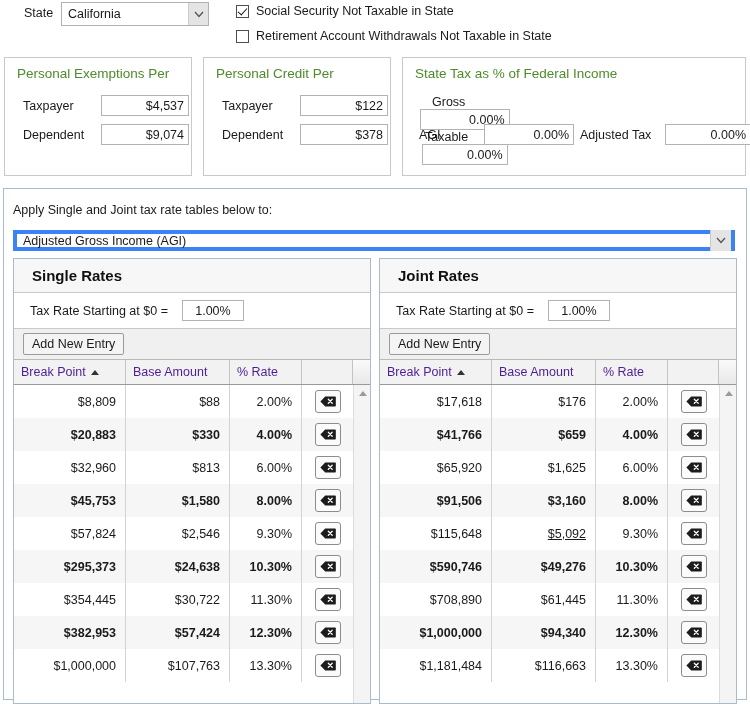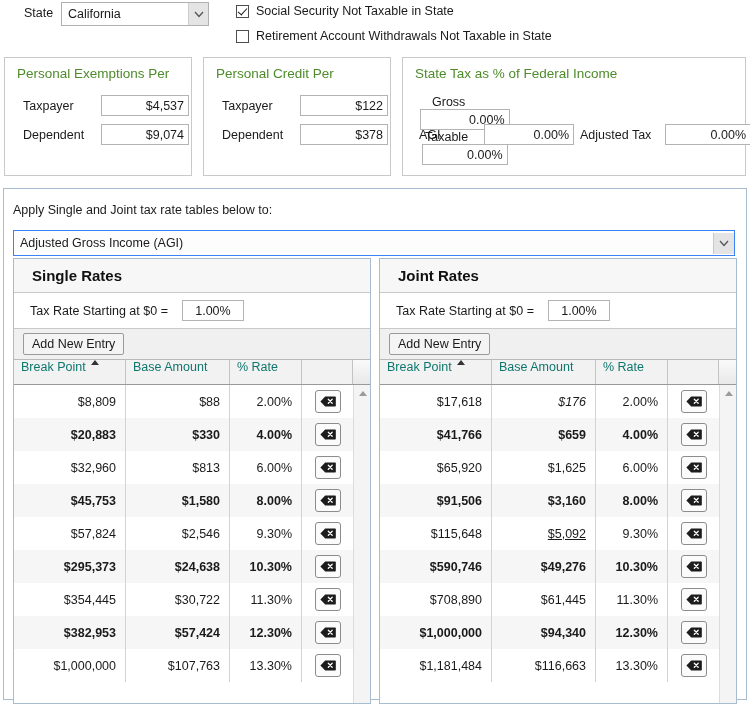--- a/index.html
+++ b/index.html
@@ -78,22 +78,22 @@
     position: absolute;
     left: 3px; top: 188px;
     width: 744px; height: 512px;
     border: 1px solid #a8bcd0;
     background: #ffffff;
     box-sizing: border-box;
   }
   .apply-label { position: absolute; left: 13px; top: 203px; font-size: 12.5px; }
   .agi-select {
     position: absolute; left: 13px; top: 230px;
-    width: 722px; height: 26px;
-    border: 1px solid #3b82f6; background: #fdfdfd;
+    width: 722px; height: 21px;
+    border: 4px solid #3b82f6; background: #fdfdfd;
     box-sizing: border-box; display: flex; align-items: center;
   }
   .agi-select .val { padding-left: 6px; font-size: 12.5px; flex: 1; }
   .agi-select .arrowbtn {
     width: 20px; height: 21px; background: #e4e4e4; border-left: 1px solid #c8c8c8;
     display: flex; align-items: center; justify-content: center;
   }
 
   
   .ratecard {
@@ -123,22 +123,22 @@
   .btn {
     background: #f4f4f4; border: 1px solid #9a9a9a; border-radius: 2px;
     font-size: 12.5px; padding: 3px 8px; color: #1a1a1a; cursor: default;
     font-family: "Liberation Sans", sans-serif;
   }
   .hdr-row {
     display: flex; height: 25px; background: #f2f2f2;
     border-bottom: 1px solid #999; box-sizing: border-box;
   }
   .hdr-cell {
-    display: flex; padding-left: 7px;
-    font-size: 12.5px; color: #0f766e; box-sizing: border-box;
+    display: flex; align-items: center; padding-left: 7px;
+    font-size: 12.5px; color: #4c1d95; box-sizing: border-box;
     border-right: 1px solid #c3c3c3;
   }
   .hdr-cell .sortcaret {
     margin-left: 5px; width: 0; height: 0;
     border-left: 4px solid transparent; border-right: 4px solid transparent;
     border-bottom: 5px solid #333;
   }
   .grid-body { position: relative; }
   .grid-row { display: flex; height: 33px; box-sizing: border-box; }
   .grid-row.alt { background: #f6f6f6; font-weight: bold; }
@@ -432,21 +432,21 @@
       </div>
       <div class="hdr-cell" style="width:72px;">
         <span>% Rate</span>
       </div>
       <div class="hdr-cell" style="width:51px;"></div>
       <div class="hdr-spacer"></div>
     </div>
     <div class="grid-body" id="joint-body">
         <div class="grid-row">
           <div class="cell" style="width: 112px;">$17,618</div>
-          <div class="cell" style="width: 104px; font-style: italic;">$176</div>
+          <div class="cell" style="width: 104px;">$176</div>
           <div class="cell" style="width: 72px;">2.00%</div>
           <div class="cell act" style="width: 51px;">
             <div class="delbtn">
               <svg class="delicon" width="16" height="11" viewBox="0 0 16 11" aria-hidden="true">
                 <path d="M5.2 0.5 H15 a0.8 0.8 0 0 1 0.8 0.8 V9.7 a0.8 0.8 0 0 1 -0.8 0.8 H5.2 L0.4 5.5 Z" fill="#1c1c1c"></path>
                 <path d="M8.3 3.2 L12.2 7.3 M12.2 3.2 L8.3 7.3" stroke="#ffffff" stroke-width="1.25" stroke-linecap="round"></path>
               </svg>
             </div>
           </div>
         </div>

